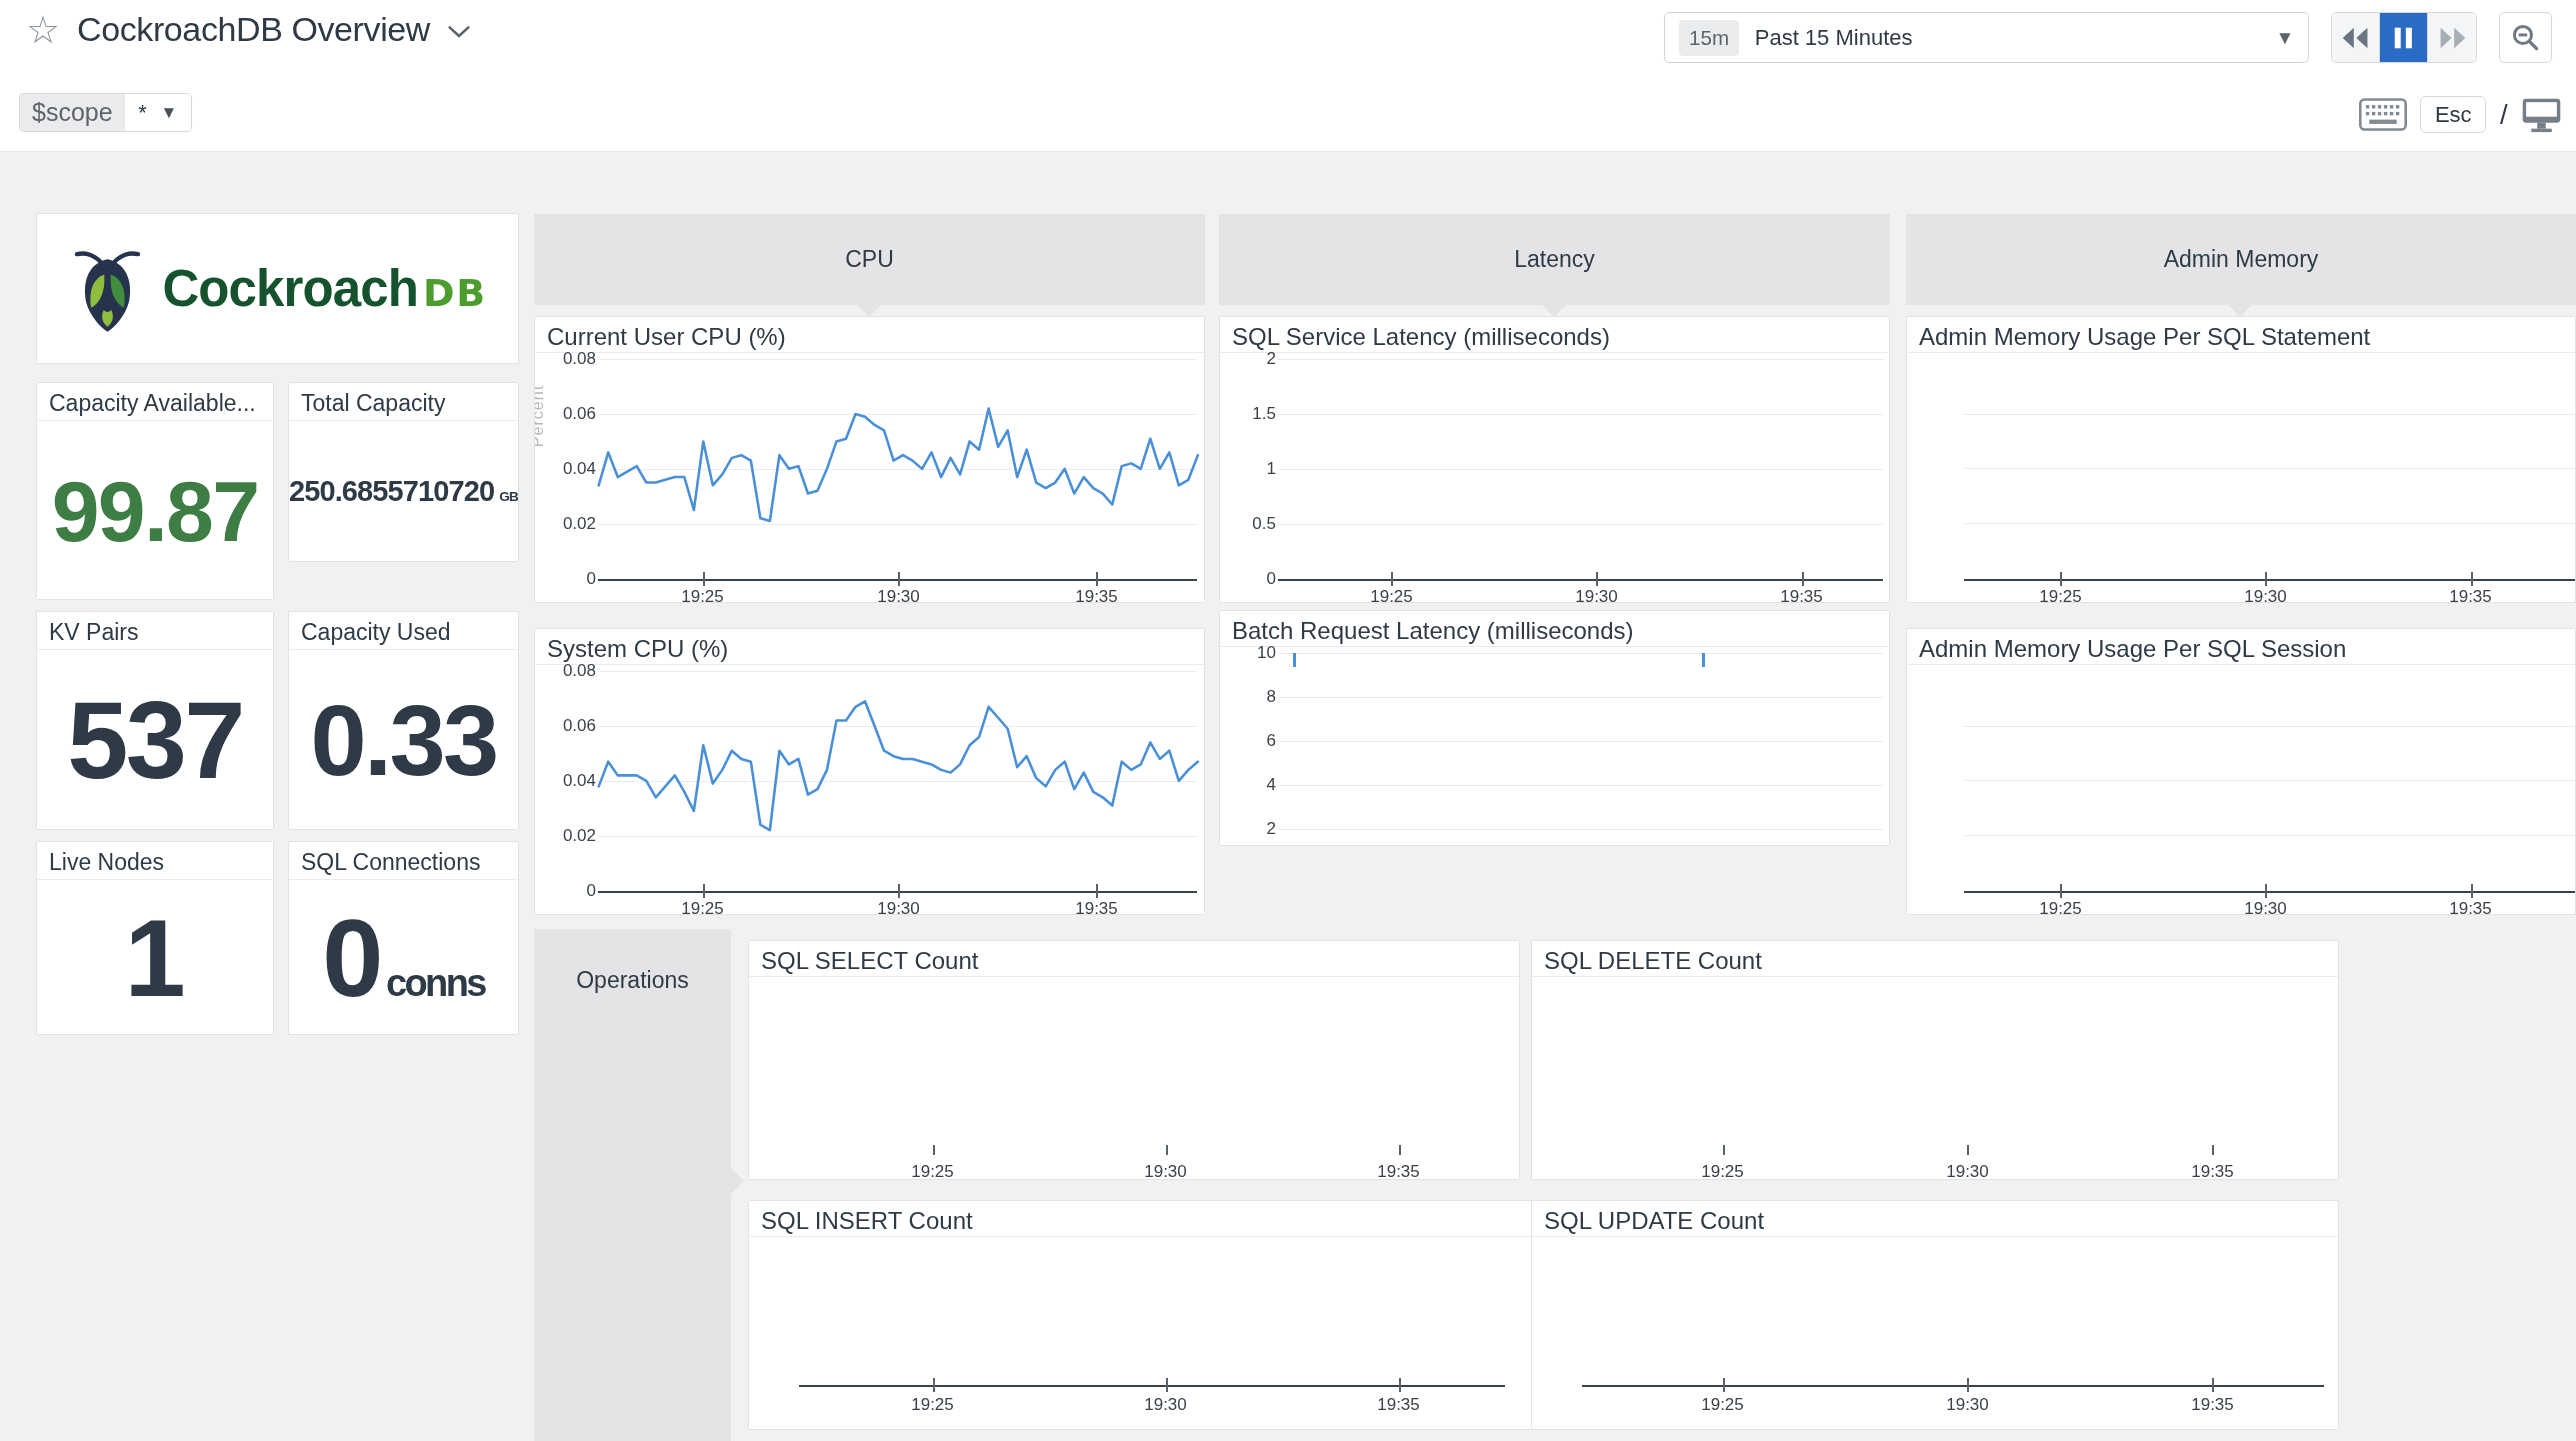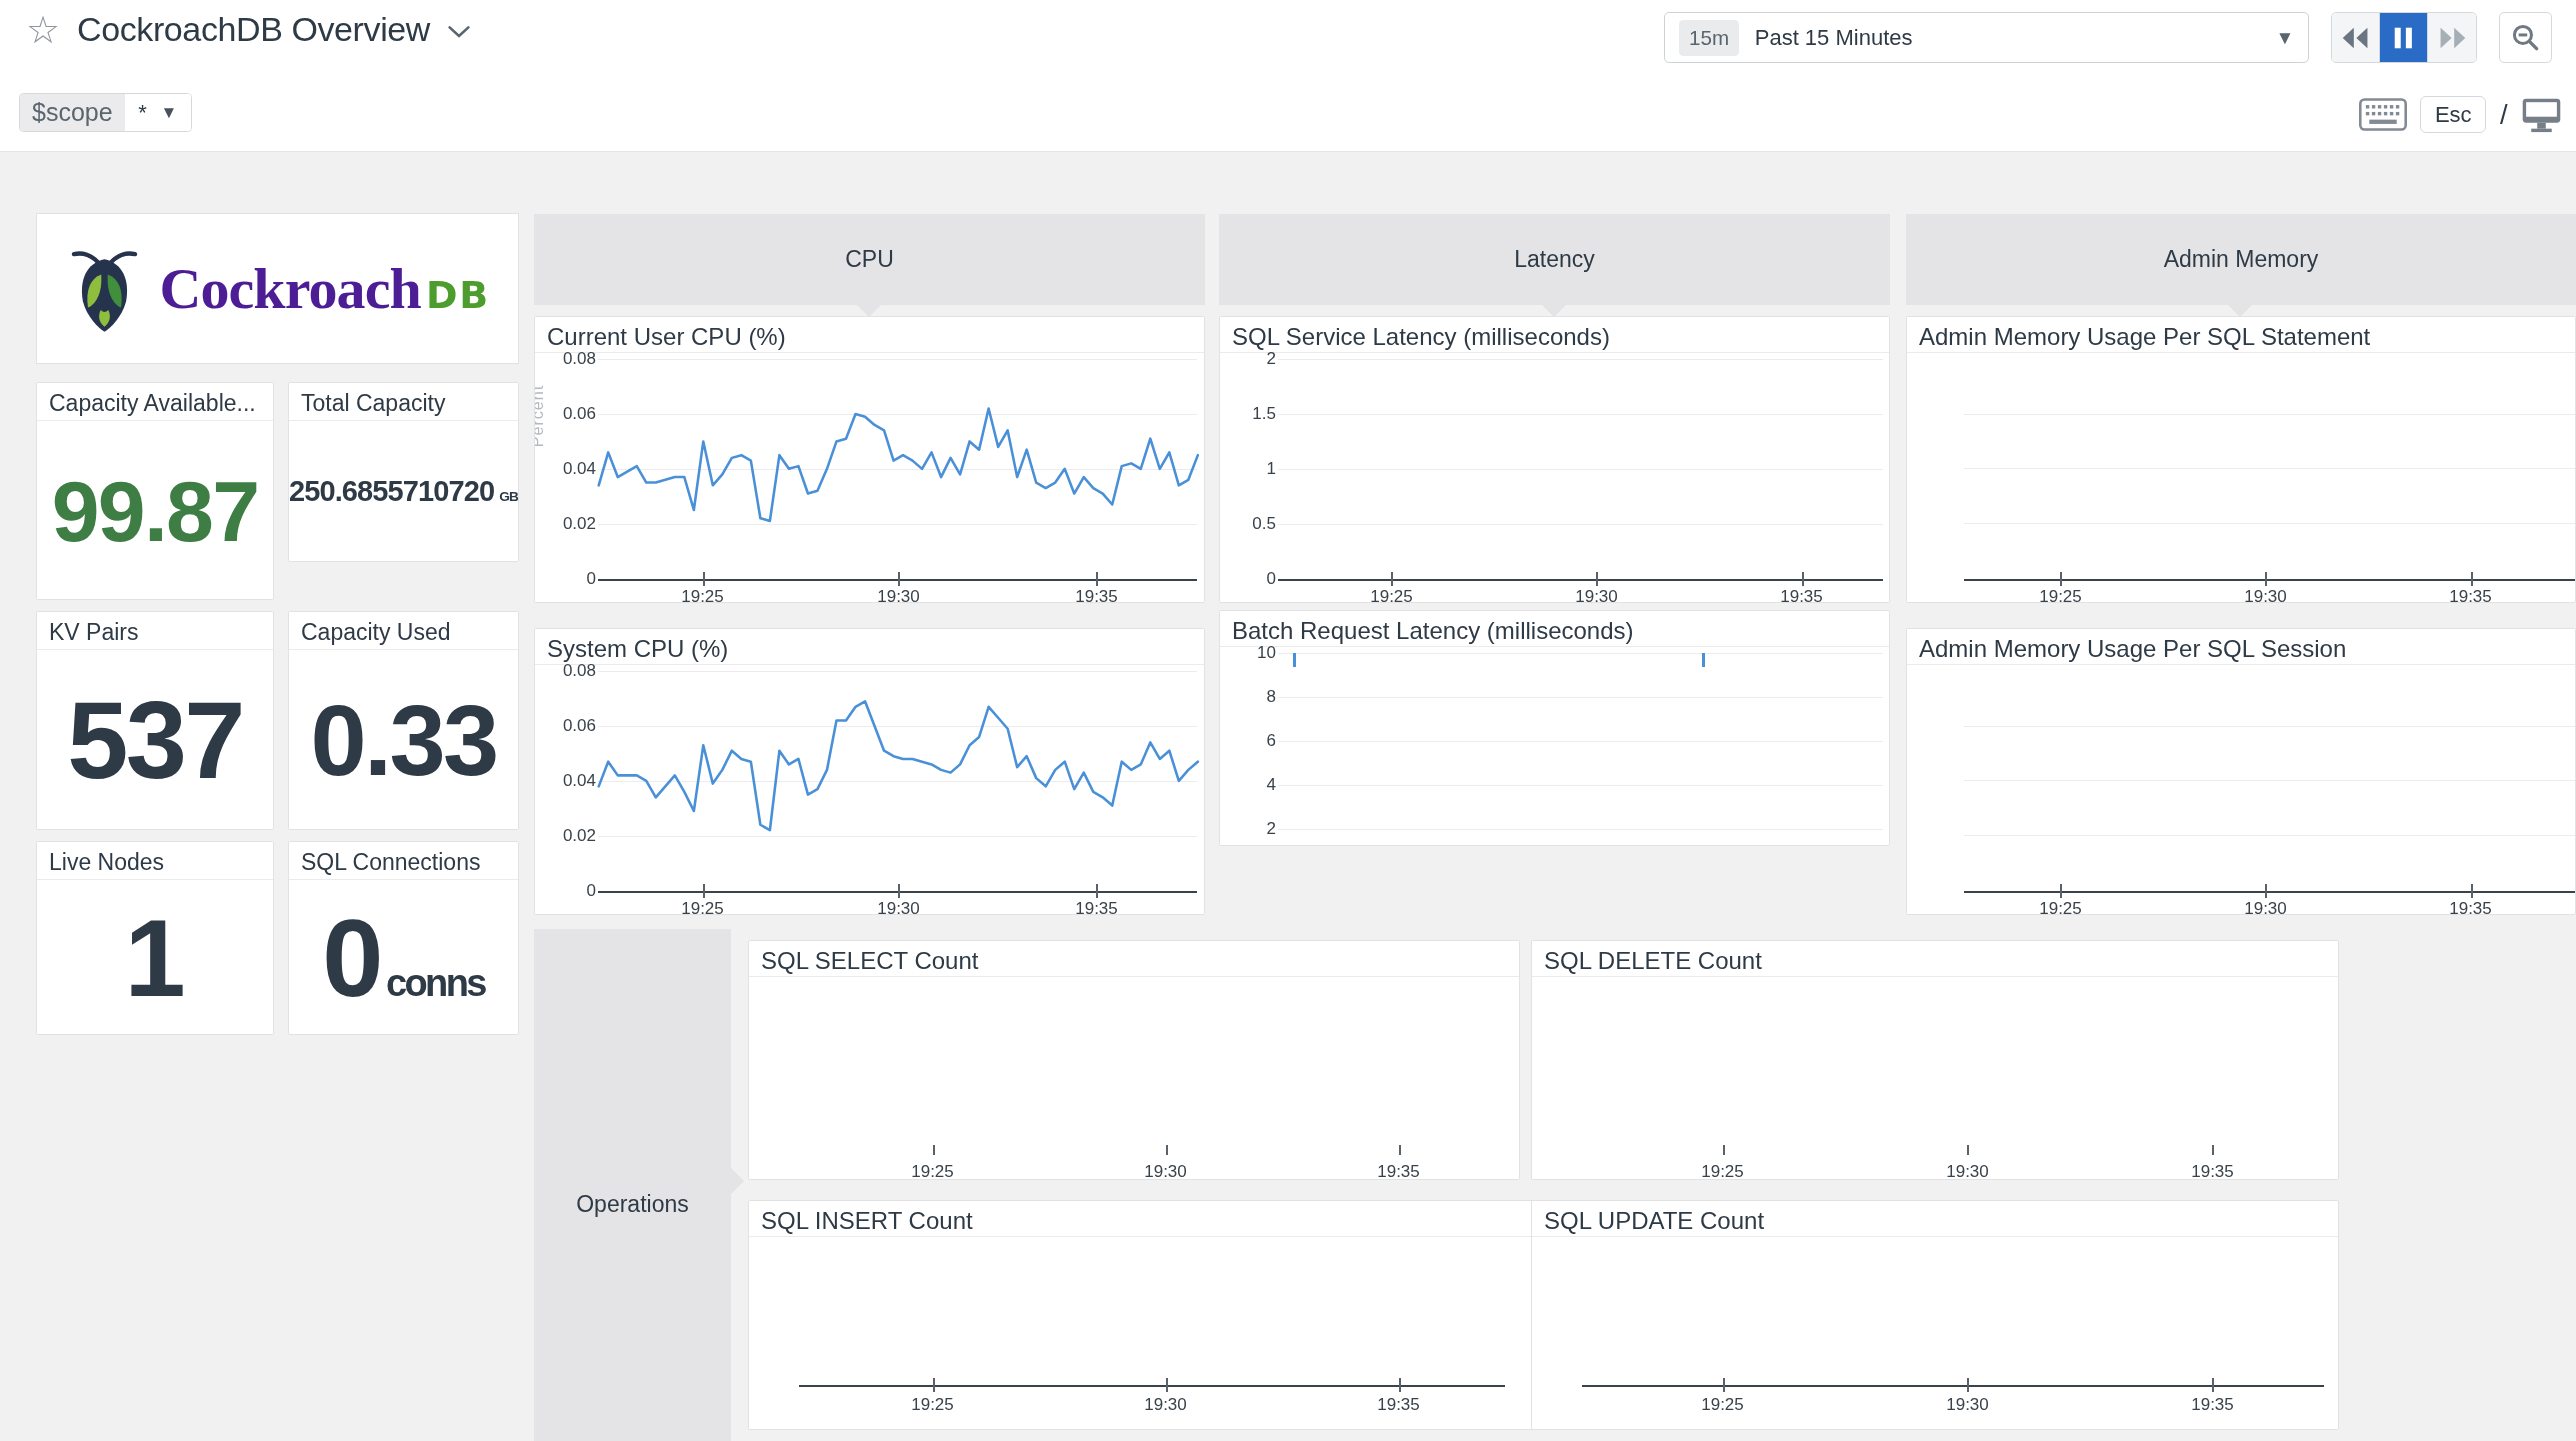--- a/index.html
+++ b/index.html
@@ -35,25 +35,25 @@
   .slash { font-size:27.4px; color:#2e3a46; }
   
   .card { position:absolute; background:#fff; border:0.9px solid #e2e2e3; border-radius:1.7px; overflow:hidden; }
   .card-title { height:38px; padding:6.9px 12px 0 12px; font-size:23px; color:#2e3a46; border-bottom:0.9px solid #ebebec; white-space:nowrap; overflow:hidden; }
   .stat-value-area { position:absolute; left:0; right:0; top:39px; bottom:0; display:flex; align-items:center; justify-content:center; }
   .stat-value { font-weight:bold; color:#2e3a46; line-height:1; display:flex; align-items:baseline; justify-content:center; }
   .stat-value.green { color:#3e7d44; }
   .stat-unit { font-weight:bold; color:#2e3a46; margin-left:5.1px; }
   
   .logo-card { position:absolute; left:36px; top:213px; width:483px; height:151px; background:#fff; border:0.9px solid #e2e2e3; display:flex; align-items:center; justify-content:center; gap:15.4px; }
-  .logo-text { font-family:Liberation Serif, serif; font-weight:bold; font-size:58px; color:#4c1d95; letter-spacing:-0.9px; }
+  .logo-text { font-family:Liberation Sans, sans-serif; font-weight:bold; font-size:51px; color:#14532d; letter-spacing:-0.9px; }
   .logo-db { font-family:"DejaVu Sans","Liberation Sans",sans-serif; font-weight:bold; font-size:38px; color:#4c9c2e; letter-spacing:1.7px; margin-left:5.1px; }
   
   .group-header { position:absolute; background:#e4e4e6; display:flex; align-items:center; justify-content:center; font-size:23px; color:#2e3a46; }
-  .group-header.vertical { align-items:center; justify-content:center; padding-top:38px; }
+  .group-header.vertical { align-items:flex-start; justify-content:center; padding-top:38px; }
   .notch-down { position:absolute; width:0; height:0; border-left:13.7px solid transparent; border-right:13.7px solid transparent; border-top:13.7px solid #e4e4e6; }
   .notch-right { position:absolute; width:0; height:0; border-top:13.7px solid transparent; border-bottom:13.7px solid transparent; border-left:13.7px solid #e4e4e6; }
   
   .chart-card .card-title { font-size:24px; height:36px; padding-top:6px; }
   .chart-body { position:absolute; left:0; right:0; top:37px; bottom:0; }
   .grid { position:absolute; height:0.9px; background:#ececee; }
   .axis { position:absolute; height:1.7px; background:#3a424a; }
   .ytick { position:absolute; left:0; text-align:right; font-size:17px; color:#39424a; transform:translateY(-50%);margin-left:8px; }
   .xtick { position:absolute; width:103px; text-align:center; font-size:17px; color:#39424a; }
   .tickmark { position:absolute; width:1.7px; background:#59626b; }

